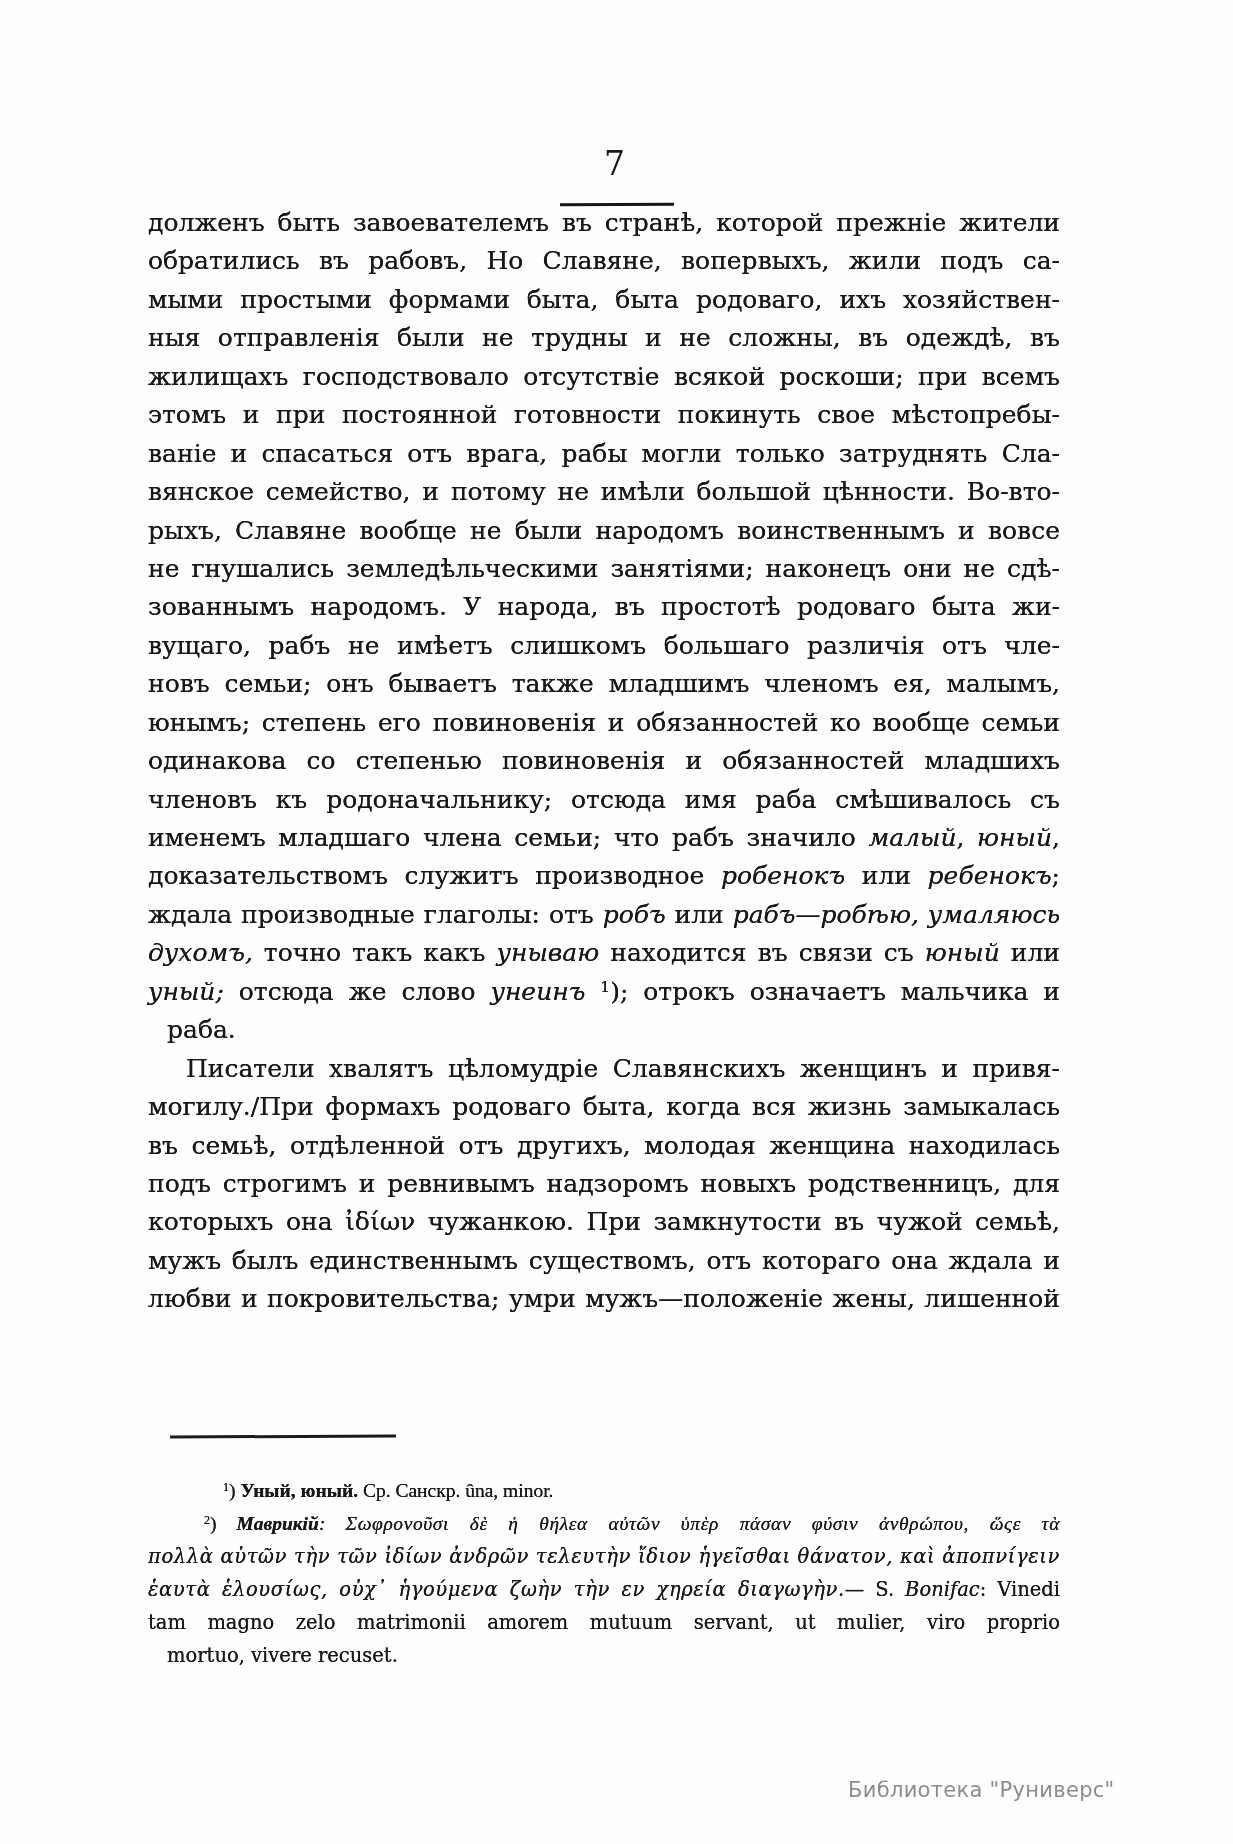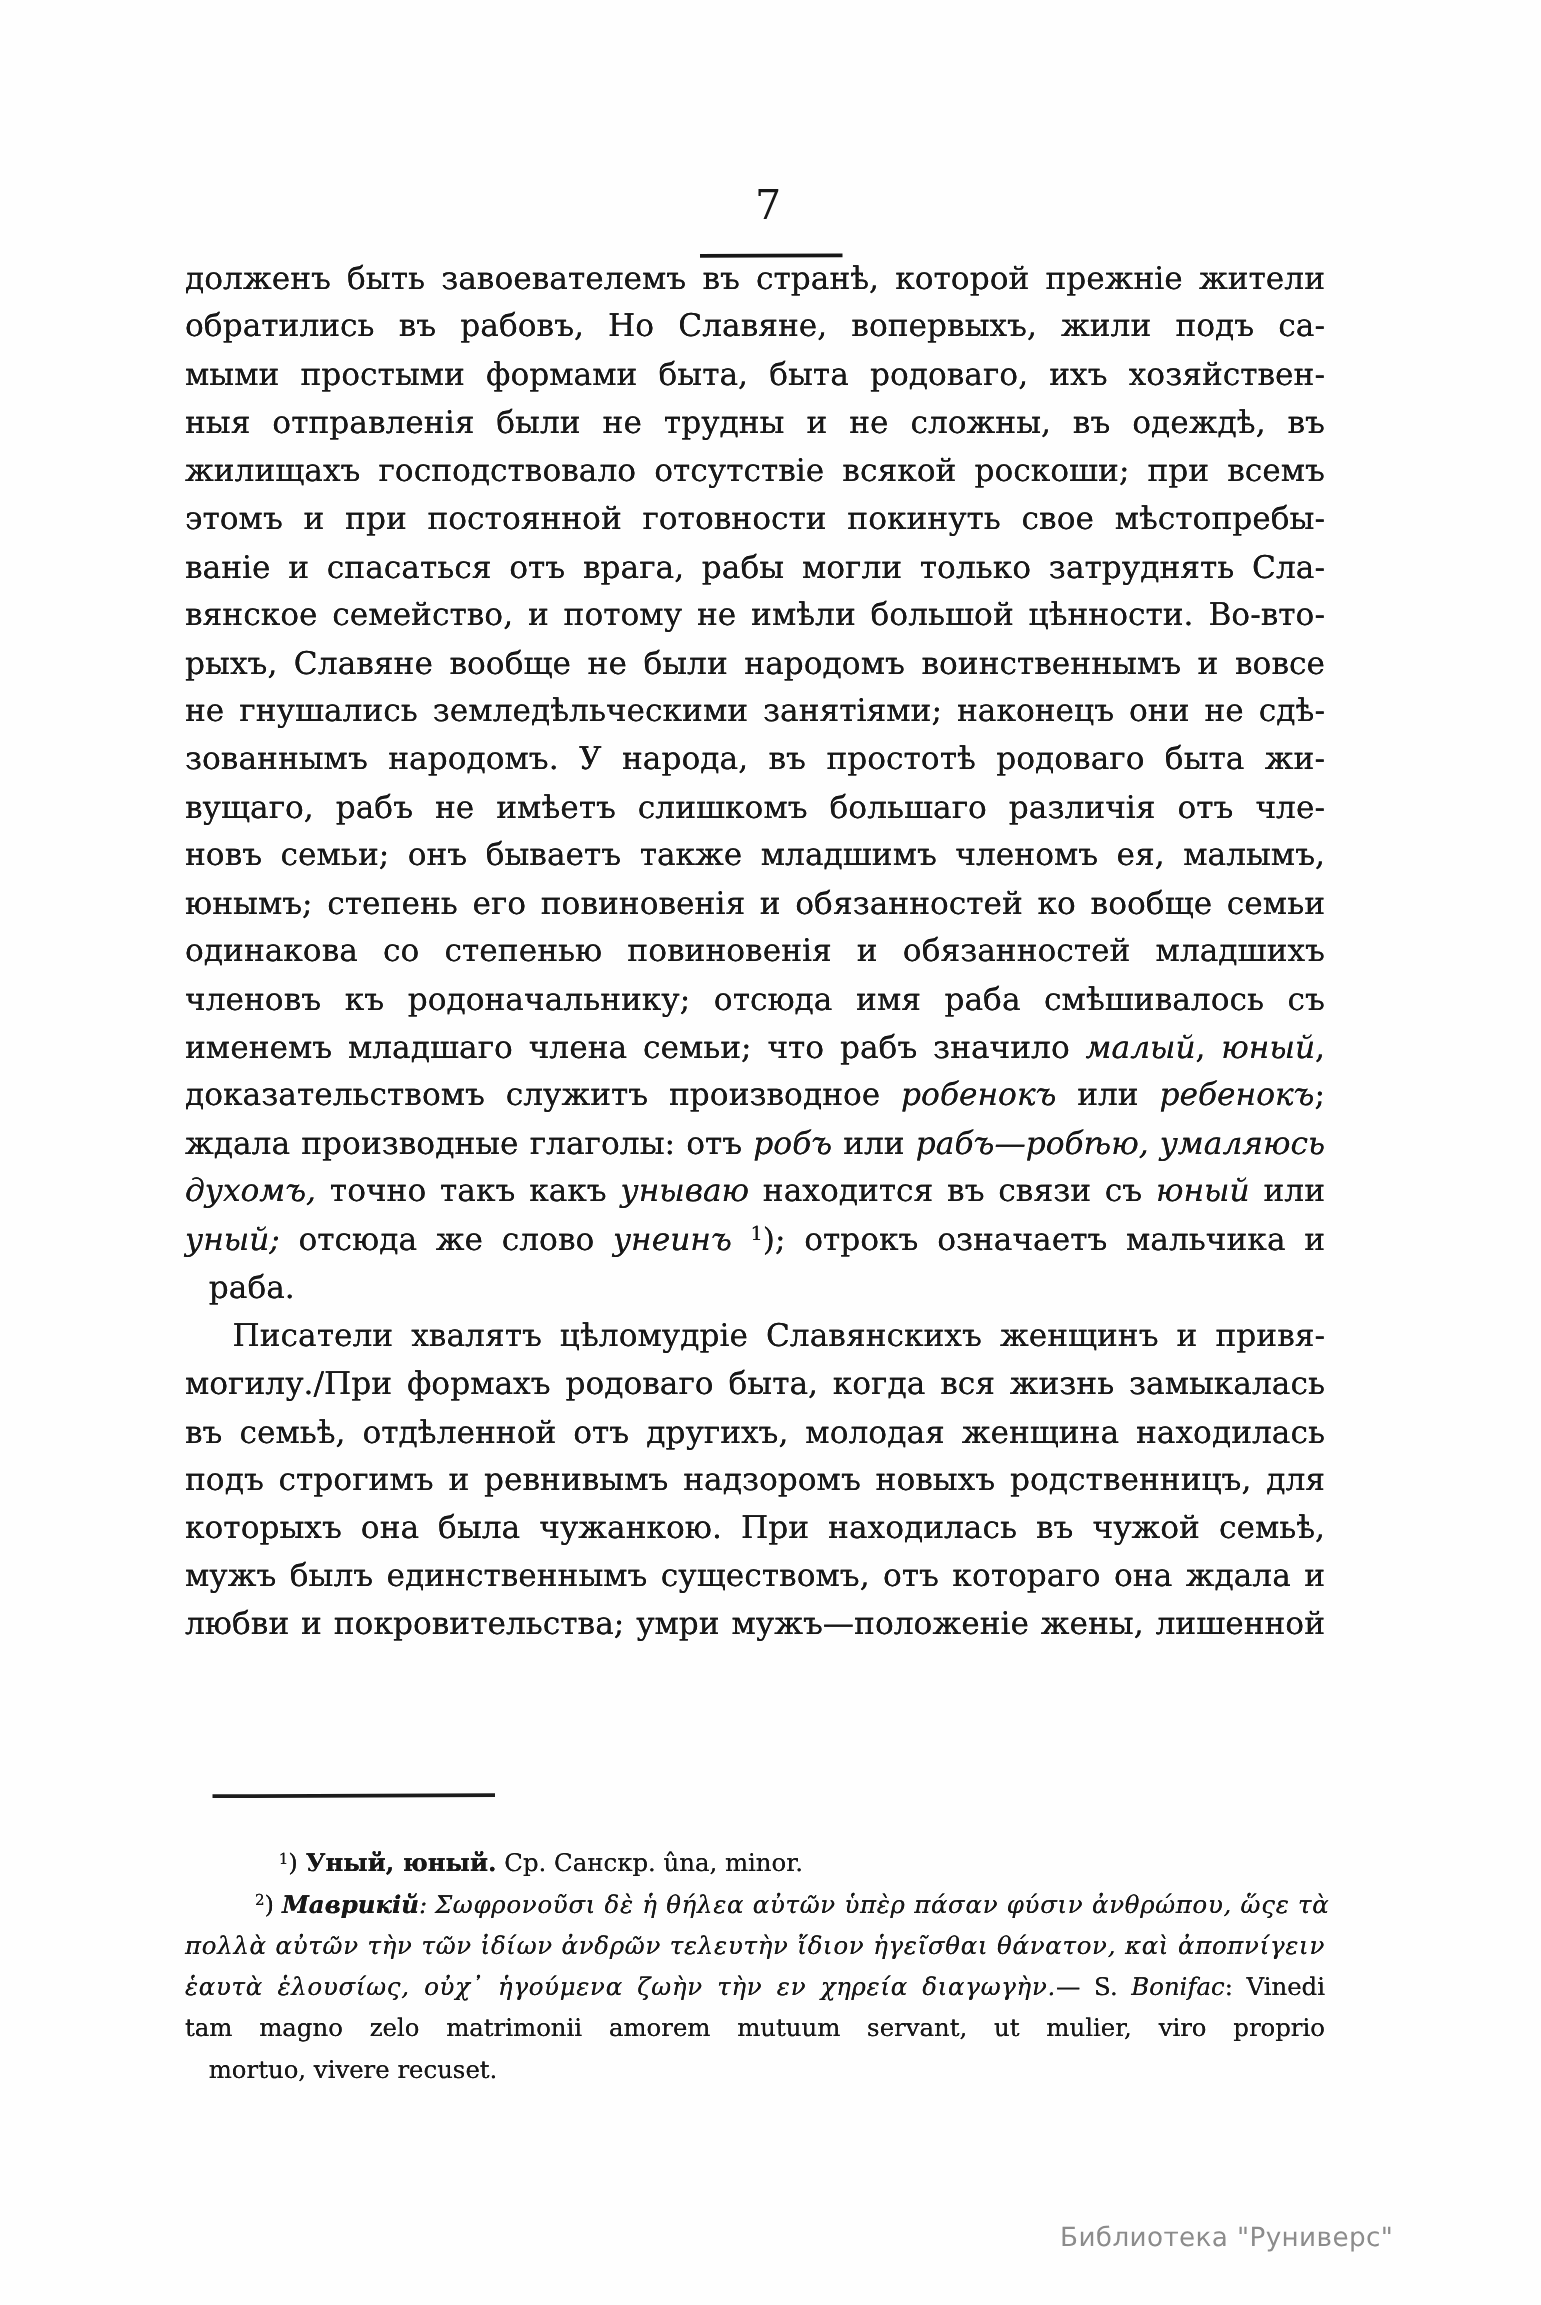--- a/index.html
+++ b/index.html
@@ -33,21 +33,21 @@
   .fnsep{
     position:absolute;top:1435px;left:170px;width:226px;height:0;
     border-top:3px solid #1c1c1c;transform:rotate(-0.25deg);
   }
   .fnblock{
     position:absolute;left:148px;top:1474px;width:912px;
   }
   .fnblock .line{
     height:33px;line-height:33px;font-size:19.5px;
   }
-  .fnblock .line.indent{text-indent:56px;}
+  .fnblock .line.indent{text-indent:56px;font-family:Liberation Serif, serif;}
   .it{font-style:italic;}
   .bd{font-weight:bold;}
   .grk{font-style:italic;letter-spacing:0.6px;}
   .sup{
     font-size:0.62em;position:relative;top:-0.5em;line-height:0;
     letter-spacing:0;
   }
   .watermark{
     position:absolute;left:848px;top:1778px;
     font-family:"DejaVu Sans","Liberation Sans",sans-serif;
@@ -82,21 +82,21 @@
       <div class="line"><span class="">именемъ младшаго члена семьи; что рабъ значило </span><span class="it">малый</span><span class="">,  </span><span class="it">юный</span><span class="">,</span></div>
       <div class="line"><span class="">доказательствомъ  служитъ  производное  </span><span class="it">робенокъ</span><span class="">  или  </span><span class="it">ребенокъ</span><span class="">;</span></div>
       <div class="line"><span class="">ждала производные глаголы: отъ </span><span class="it">робъ</span><span class=""> или </span><span class="it">рабъ</span><span class="it">—</span><span class="it">робѣю, умаляюсь</span></div>
       <div class="line"><span class="it">духомъ,</span><span class=""> точно такъ какъ </span><span class="it">унываю</span><span class=""> находится въ связи съ </span><span class="it">юный</span><span class=""> или</span></div>
       <div class="line"><span class="it">уный;</span><span class=""> отсюда же слово </span><span class="it">унеинъ</span><span class=""> </span><span class="sup">1</span><span class="">);  отрокъ  означаетъ  мальчика  и</span></div>
       <div class="line short"><span class="">раба.</span></div>
       <div class="line indent"><span class="">Писатели хвалятъ цѣломудріе Славянскихъ женщинъ и привя-</span></div>
       <div class="line"><span class="">могилу./При формахъ родоваго быта, когда вся жизнь замыкалась</span></div>
       <div class="line"><span class="">въ семьѣ, отдѣленной отъ другихъ,  молодая женщина находилась</span></div>
       <div class="line"><span class="">подъ строгимъ и ревнивымъ надзоромъ новыхъ родственницъ, для</span></div>
-      <div class="line"><span class="">которыхъ она была чужанкою. При находилась въ чужой  семьѣ,</span></div>
+      <div class="line"><span class="">которыхъ она ἰδίων чужанкою. При замкнутости въ чужой  семьѣ,</span></div>
       <div class="line"><span class="">мужъ былъ единственнымъ существомъ,  отъ  котораго она ждала и</span></div>
       <div class="line"><span class="">любви и покровительства; умри мужъ—положеніе  жены,  лишенной</span></div>
     </div>
 
   <div class="fnsep"></div>
 
   <div class="fnblock">
       <div class="line indent short"><span class="sup">1</span><span class="">) </span><span class="bd">Уный, юный.</span><span class=""> Ср. Санскр. ûna, minor.</span></div>
       <div class="line indent"><span class="sup">2</span><span class="">) </span><span class="it bd">Маврикій</span><span class="it">: </span><span class="grk">Σωφρονοῦσι δὲ ἡ θήλεα αὐτῶν ὑπὲρ πάσαν φύσιν ἀνθρώπου, ὥςε τὰ</span></div>
       <div class="line"><span class="grk">πολλὰ αὐτῶν τὴν τῶν ἰδίων ἀνδρῶν τελευτὴν ἴδιον ἡγεῖσθαι θάνατον, καὶ ἀποπνίγειν</span></div>

